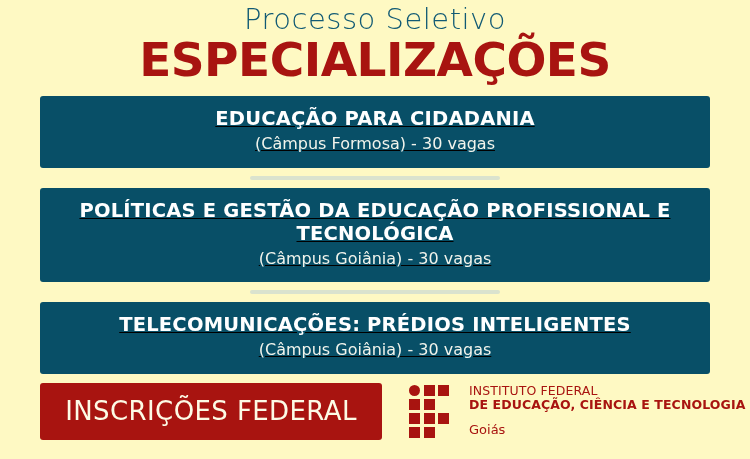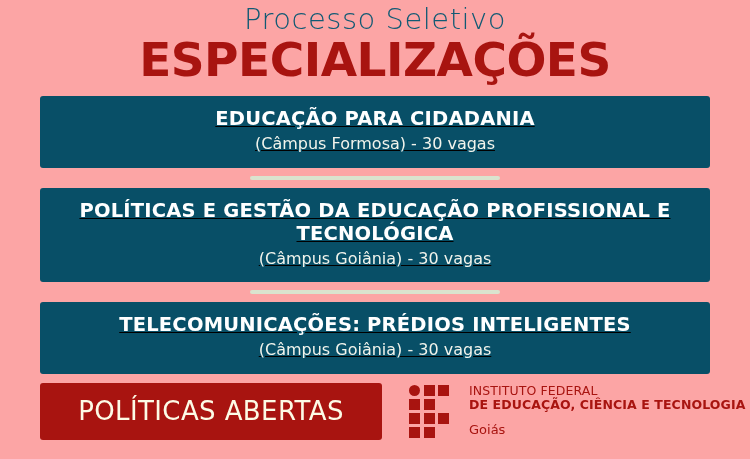--- a/index.html
+++ b/index.html
@@ -12,21 +12,21 @@
     background: #FDFBE6;
     font-family: "Liberation Sans", sans-serif;
     overflow: hidden;
     position: relative;
   }
 
   .poster {
     position: relative;
     width: 750px;
     height: 459px;
-    background: #fca5a5;
+    background: #fef9c3;
     box-sizing: border-box;
   }
 
   
   .header {
     text-align: center;
     padding-top: 4px;
   }
   .header-kicker {
     font-family: "DejaVu Sans", sans-serif;
@@ -209,21 +209,21 @@
 
     <div class="card">
       <div class="card-title">TELECOMUNICAÇÕES: PRÉDIOS INTELIGENTES</div>
       <div class="card-sub">(Câmpus Goiânia) - 30 vagas</div>
     </div>
 
   </div>
 
   <div class="footer">
 
-    <button class="cta-button">POLÍTICAS ABERTAS</button>
+    <button class="cta-button">INSCRIÇÕES FEDERAL</button>
 
     <div class="logo">
       <div class="logo-mark">
         <i class="circle lm-r1c1"></i>
         <i class="lm-r1c2"></i>
         <i class="lm-r1c3"></i>
         <i class="lm-r2c1"></i>
         <i class="lm-r2c2"></i>
         <i class="lm-r3c1"></i>
         <i class="lm-r3c2"></i>

